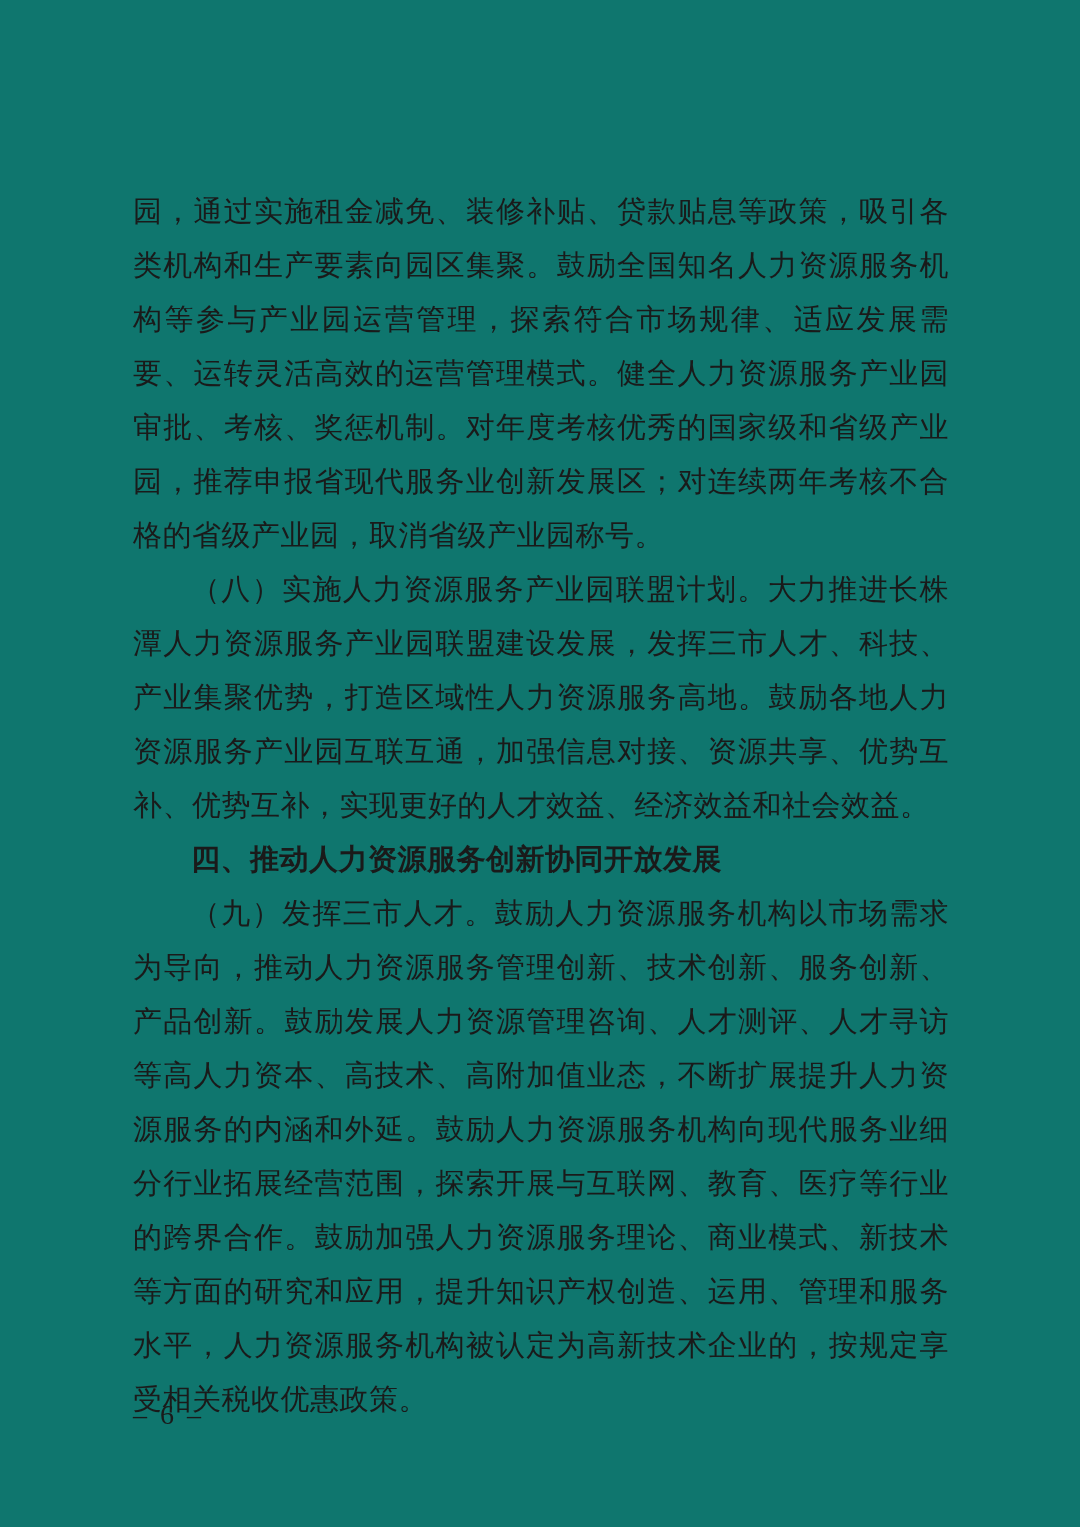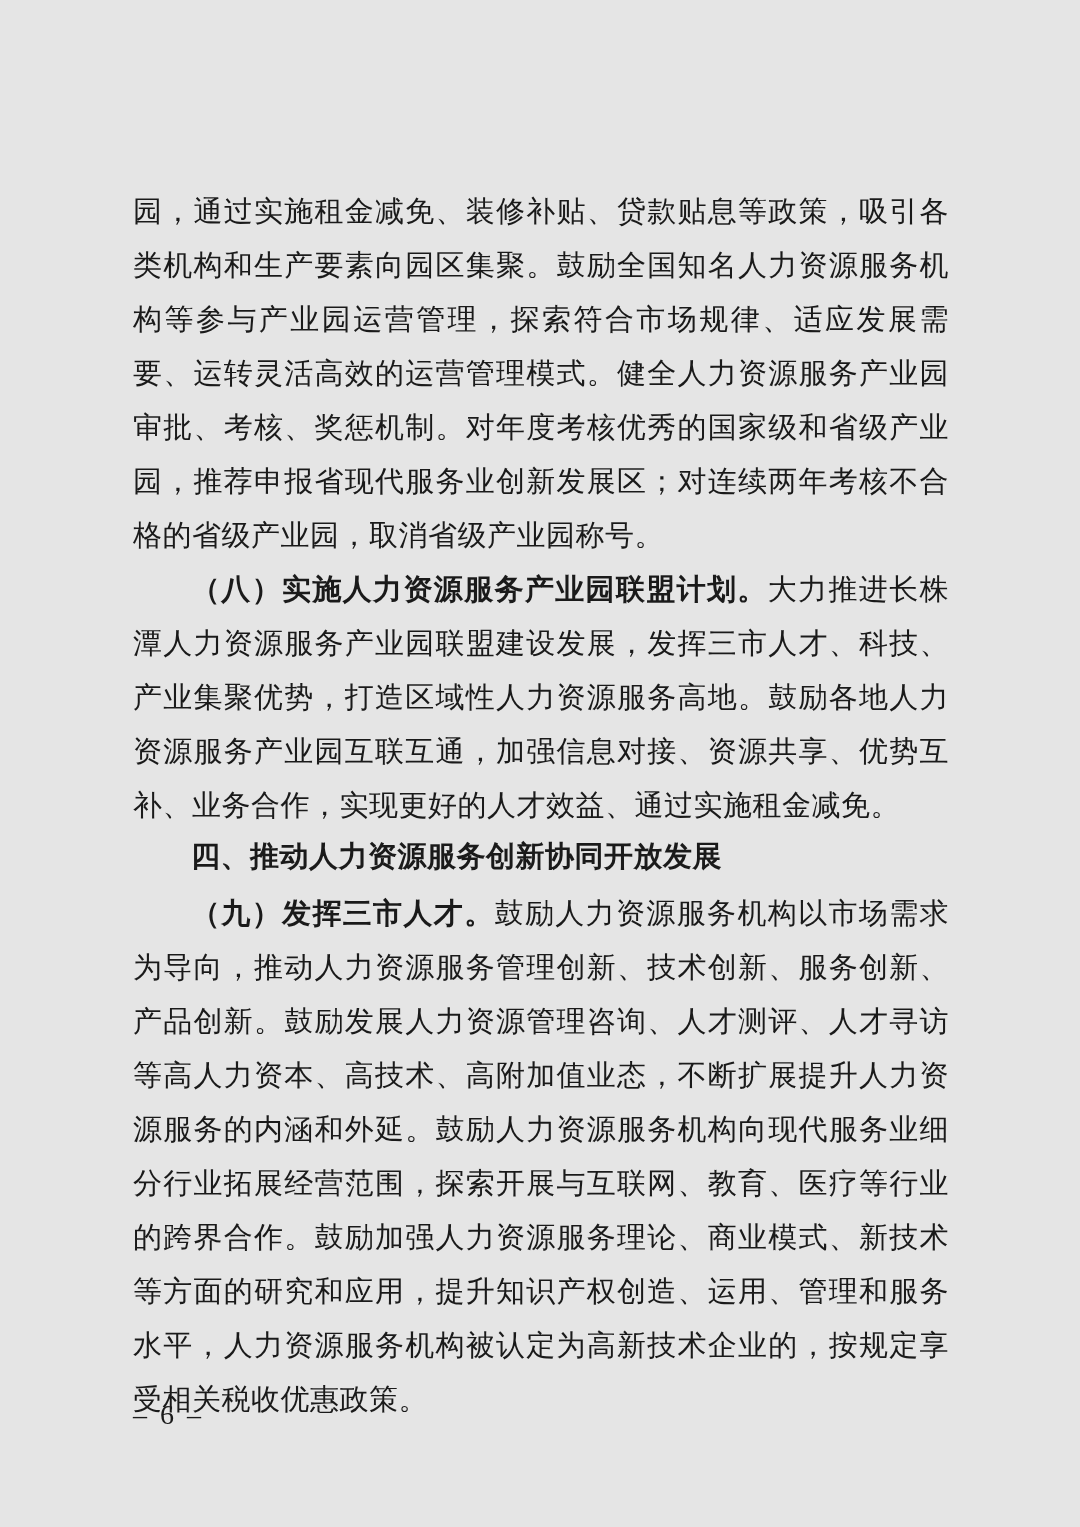--- a/index.html
+++ b/index.html
@@ -4,21 +4,21 @@
 <style>
   html, body {
     margin: 0;
     padding: 0;
     background: #ffffff;
   }
   .page {
     position: relative;
     width: 1080px;
     height: 1527px;
-    background: #e5e5e5;
+    background: #0f766e;
     overflow: hidden;
     font-family: "Liberation Serif", "DejaVu Serif", serif;
     color: #1a1a1a;
   }
   .content {
     position: absolute;
     left: 133px;
     top: 184px;
     width: 816px;
   }
@@ -26,28 +26,28 @@
     margin: 0;
     font-size: 29px;
     line-height: 54px;
     text-align: justify;
     letter-spacing: 0.5px;
   }
   .para.indent {
     text-indent: 2em;
   }
   .para .lead {
-    font-weight: bold;
+    font-weight: normal;
   }
   .heading {
     margin: 0;
     font-size: 29px;
     line-height: 54px;
     font-weight: bold;
-    font-family: Liberation Mono, monospace;
+    font-family: Liberation Serif, serif;
     text-indent: 2em;
     letter-spacing: 0.5px;
   }
   .footer {
     position: absolute;
     left: 133px;
     top: 1398px;
     font-size: 28px;
     line-height: 34px;
     letter-spacing: 3px;
@@ -55,21 +55,21 @@
   }
 </style>
 </head>
 <body>
 
 <div class="page">
   <main class="content">
 
     <p class="para"><span>园，通过实施租金减免、装修补贴、贷款贴息等政策，吸引各类机构和生产要素向园区集聚。鼓励全国知名人力资源服务机构等参与产业园运营管理，探索符合市场规律、适应发展需要、运转灵活高效的运营管理模式。健全人力资源服务产业园审批、考核、奖惩机制。对年度考核优秀的国家级和省级产业园，推荐申报省现代服务业创新发展区；对连续两年考核不合格的省级产业园，取消省级产业园称号。</span></p>
 
-    <p class="para indent"><strong class="lead">（八）实施人力资源服务产业园联盟计划。</strong><span>大力推进长株潭人力资源服务产业园联盟建设发展，发挥三市人才、科技、产业集聚优势，打造区域性人力资源服务高地。鼓励各地人力资源服务产业园互联互通，加强信息对接、资源共享、优势互补、业务合作，实现更好的人才效益、通过实施租金减免。</span></p>
+    <p class="para indent"><strong class="lead">（八）实施人力资源服务产业园联盟计划。</strong><span>大力推进长株潭人力资源服务产业园联盟建设发展，发挥三市人才、科技、产业集聚优势，打造区域性人力资源服务高地。鼓励各地人力资源服务产业园互联互通，加强信息对接、资源共享、优势互补、优势互补，实现更好的人才效益、经济效益和社会效益。</span></p>
 
     <h2 class="heading">四、推动人力资源服务创新协同开放发展</h2>
 
     <p class="para indent"><strong class="lead">（九）发挥三市人才。</strong><span>鼓励人力资源服务机构以市场需求为导向，推动人力资源服务管理创新、技术创新、服务创新、产品创新。鼓励发展人力资源管理咨询、人才测评、人才寻访等高人力资本、高技术、高附加值业态，不断扩展提升人力资源服务的内涵和外延。鼓励人力资源服务机构向现代服务业细分行业拓展经营范围，探索开展与互联网、教育、医疗等行业的跨界合作。鼓励加强人力资源服务理论、商业模式、新技术等方面的研究和应用，提升知识产权创造、运用、管理和服务水平，人力资源服务机构被认定为高新技术企业的，按规定享受相关税收优惠政策。</span></p>
 
   </main>
 
   <footer class="footer">
     <span>– 6 –</span>
   </footer>

